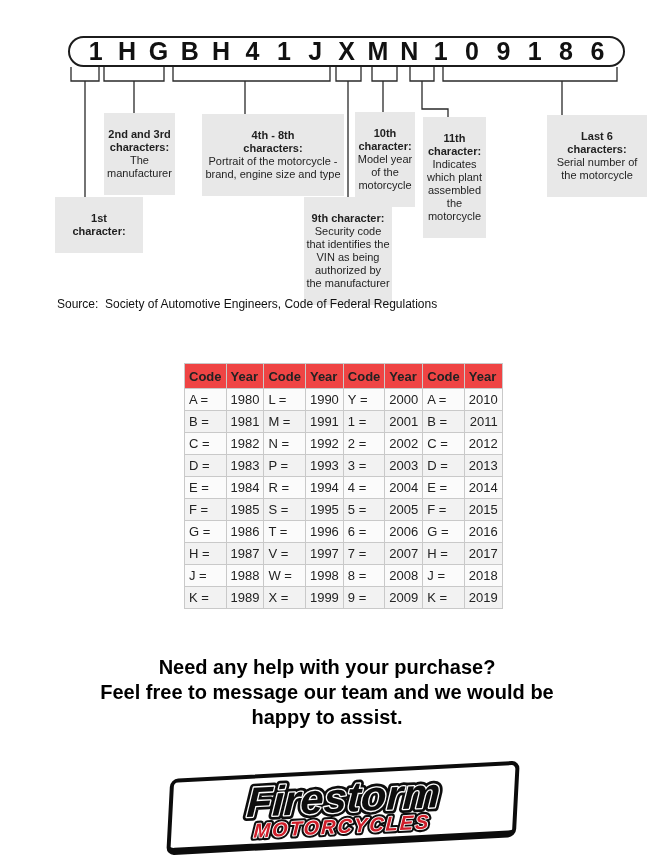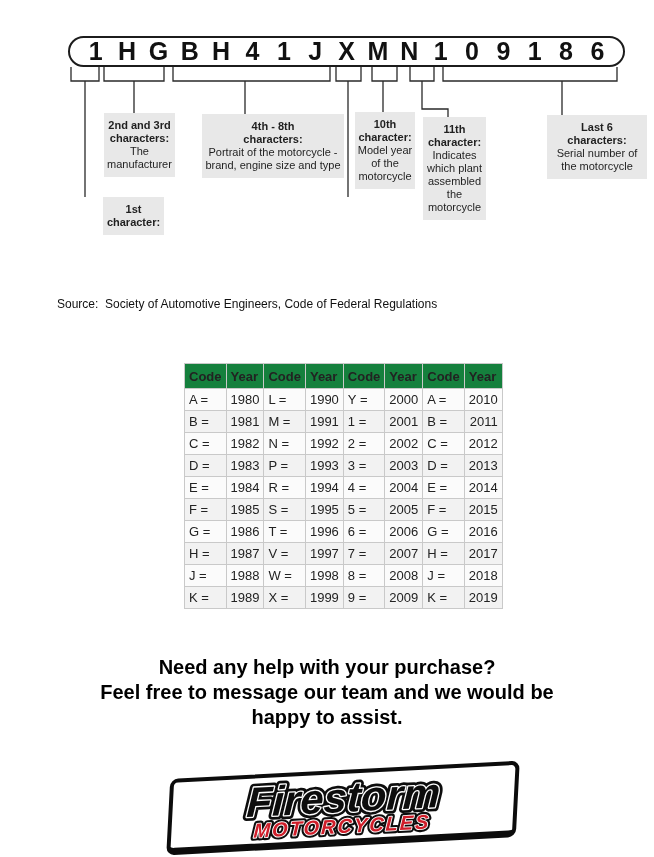--- a/index.html
+++ b/index.html
@@ -10,31 +10,31 @@
   #vin-box{position:absolute;left:68px;top:36px;width:557px;height:31px;
            border:2px solid #1c1c1c;border-radius:17px;display:flex;
            align-items:center;box-sizing:border-box;padding:0 10px;background:#fff;}
   .vin-char{flex:1;text-align:center;font-weight:bold;font-size:25px;line-height:27px;color:#111;}
 
   
   #connector-svg{position:absolute;left:0;top:0;width:654px;height:300px;}
 
   
   .label-box{position:absolute;background:#e8e8e8;text-align:center;
-             font-size:11px;line-height:13px;color:#1f1f1f;padding:6px 2px;box-sizing:border-box;}
+             font-size:11px;line-height:13px;color:#1f1f1f;padding:15px 2px;box-sizing:border-box;}
   .label-box .lb-title{font-weight:bold;white-space:pre-line;display:block;}
   .label-box .lb-body{display:block;}
 
   #source-note{position:absolute;left:57px;top:297px;font-size:12px;color:#111;white-space:pre;}
 
   
   #year-table{position:absolute;left:184px;top:363px;border-collapse:collapse;
               font-size:13px;color:#222;background:#fbfbfb;}
   #year-table th,#year-table td{border:1px solid #c9c9c9;padding:3px 4px;white-space:nowrap;}
-  #year-table th{font-weight:bold;text-align:left;height:18px;background:#15803d;}
+  #year-table th{font-weight:bold;text-align:left;height:18px;background:#ef4444;}
   #year-table td{height:15px;}
   #year-table td:nth-child(odd){width:30px;text-align:left;}
   #year-table td:nth-child(even){width:26px;text-align:right;}
   #year-table tbody tr:nth-child(even){background:#f2f2f2;}
 
   
   #help-text{position:absolute;left:0;top:655px;width:654px;text-align:center;
              font-size:20px;line-height:25px;font-weight:bold;color:#000;white-space:pre-line;}
 
   
@@ -72,33 +72,37 @@
   <svg id="connector-svg" viewBox="0 0 654 300" xmlns="http://www.w3.org/2000/svg">
     <path d="M71 67 V81 H99 V67 M85 81 V197
              M104 67 V81 H164 V67 M134 81 V113
              M173 67 V81 H330 V67 M245 81 V114
              M336 67 V81 H361 V67 M348 81 V197
              M372 67 V81 H397 V67 M383 81 V116
              M410 67 V81 H434 V67 M422 81 V109 H448 V117
              M443 67 V81 H617 V67 M562 81 V115" fill="none" stroke="#2a2a2a" stroke-width="1.3"></path>
   </svg>
 
-  <div class="label-box" style="left:55px;top:197px;width:61px;margin-left:48px;">
+  <div class="label-box" style="left:55px;top:197px;width:88px;">
     <span class="lb-title">1st
 character:</span>
   </div>
   <div class="label-box" style="left:104px;top:113px;width:71px;">
     <span class="lb-title">2nd and 3rd
 characters:</span>
     <span class="lb-body">The manufacturer</span>
   </div>
   <div class="label-box" style="left:202px;top:114px;width:142px;">
     <span class="lb-title">4th - 8th
 characters:</span>
     <span class="lb-body">Portrait of the motorcycle - brand, engine size and type</span>
+  </div>
+  <div class="label-box" style="left:304px;top:197px;width:88px;">
+    <span class="lb-title">9th character:</span>
+    <span class="lb-body">Security code that identifies the VIN as being authorized by the manufacturer</span>
   </div>
   <div class="label-box" style="left:355px;top:112px;width:60px;">
     <span class="lb-title">10th
 character:</span>
     <span class="lb-body">Model year of the motorcycle</span>
   </div>
   <div class="label-box" style="left:423px;top:117px;width:63px;">
     <span class="lb-title">11th
 character:</span>
     <span class="lb-body">Indicates which plant assembled the motorcycle</span>

